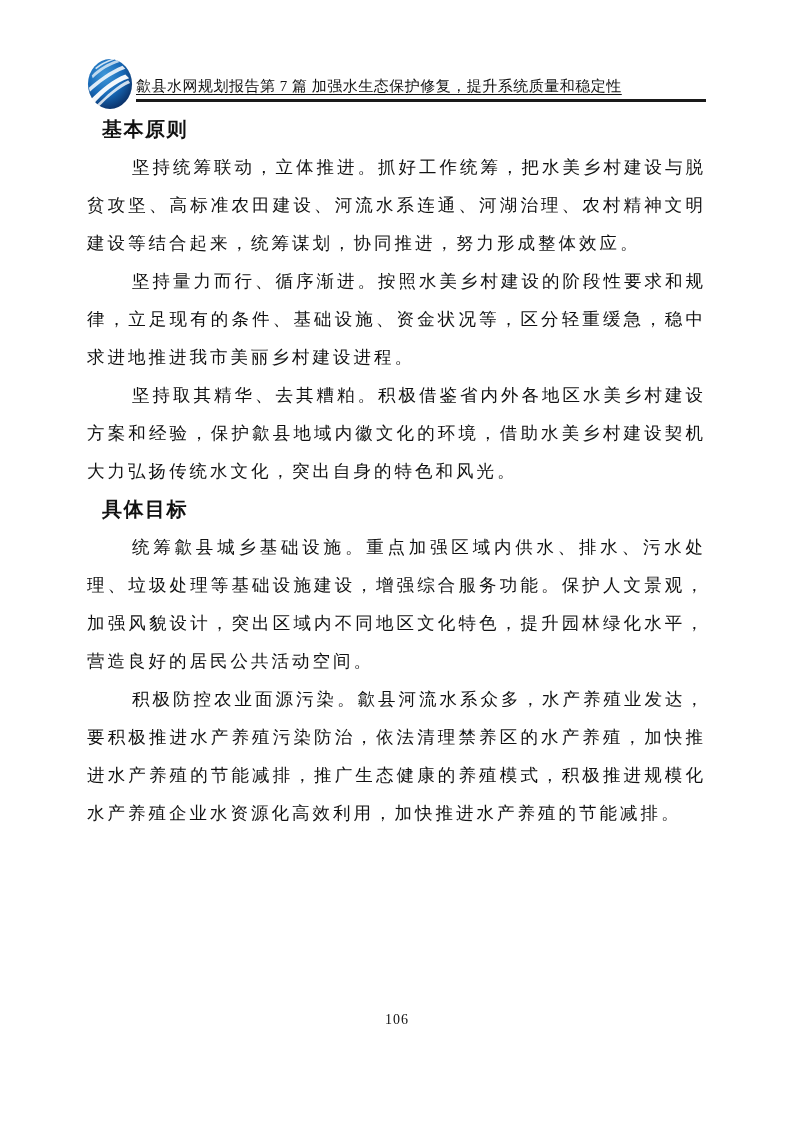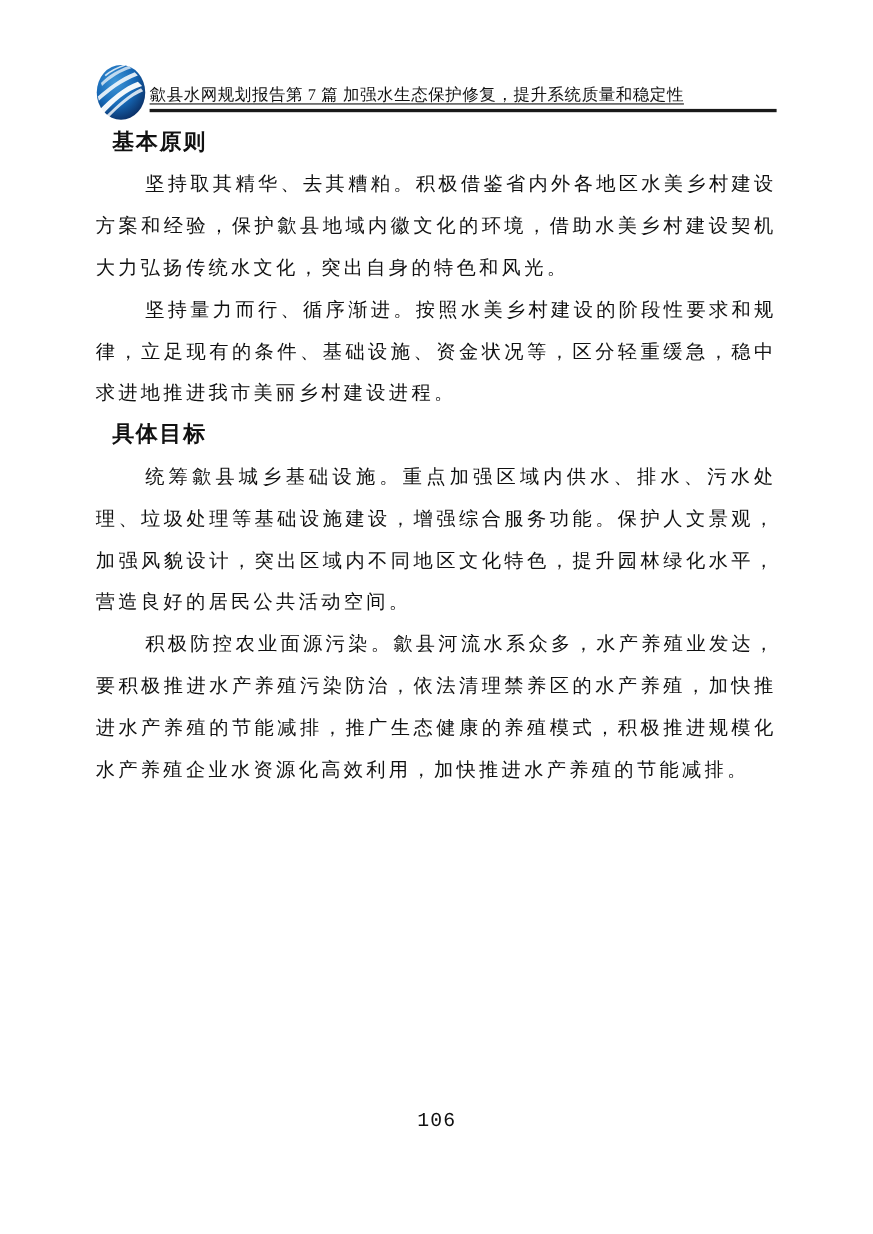--- a/index.html
+++ b/index.html
@@ -67,23 +67,22 @@
   .para-lead { font-weight: normal; }
   
   .page-footer {
     position: absolute;
     left: 0;
     right: 0;
     top: 1010px;
     text-align: center;
   }
   .page-number {
-    font-size: 18px;
+    font-size: 14px;
     letter-spacing: 1px;
-    font-family: Liberation Mono, monospace;
   }
 </style>
 </head>
 <body>
 
 <div class="page">
 
   <header class="header">
     <div class="logo">
       <svg viewBox="0 0 48 56" xmlns="http://www.w3.org/2000/svg" aria-hidden="true">
@@ -105,24 +104,25 @@
     </div>
     <div class="header-title-wrap">
       <span class="header-title">歙县水网规划报告第 7 篇 加强水生态保护修复，提升系统质量和稳定性</span>
     </div>
   </header>
 
   <main class="doc-main">
 
     <h2 class="sec-heading">基本原则</h2>
 
+    <p class="body-para"><span class="para-lead"></span><span class="para-text">坚持统筹联动，立体推进。抓好工作统筹，把水美乡村建设与脱贫攻坚、高标准农田建设、河流水系连通、河湖治理、农村精神文明建设等结合起来，统筹谋划，协同推进，努力形成整体效应。</span></p>
+
+    <p class="body-para"><span class="para-lead"></span><span class="para-text">坚持量力而行、循序渐进。按照水美乡村建设的阶段性要求和规律，立足现有的条件、基础设施、资金状况等，区分轻重缓急，稳中求进地推进我市美丽乡村建设进程。</span></p>
 
     <p class="body-para"><span class="para-lead"></span><span class="para-text">坚持取其精华、去其糟粕。积极借鉴省内外各地区水美乡村建设方案和经验，保护歙县地域内徽文化的环境，借助水美乡村建设契机大力弘扬传统水文化，突出自身的特色和风光。</span></p>
-
-    <p class="body-para"><span class="para-lead"></span><span class="para-text">坚持量力而行、循序渐进。按照水美乡村建设的阶段性要求和规律，立足现有的条件、基础设施、资金状况等，区分轻重缓急，稳中求进地推进我市美丽乡村建设进程。</span></p>
 
     <h2 class="sec-heading">具体目标</h2>
 
     <p class="body-para"><span class="para-lead">统筹歙县城乡基础设施。</span><span class="para-text">重点加强区域内供水、排水、污水处理、垃圾处理等基础设施建设，增强综合服务功能。保护人文景观，加强风貌设计，突出区域内不同地区文化特色，提升园林绿化水平，营造良好的居民公共活动空间。</span></p>
 
 
     <p class="body-para"><span class="para-lead">积极防控农业面源污染。</span><span class="para-text">歙县河流水系众多，水产养殖业发达，要积极推进水产养殖污染防治，依法清理禁养区的水产养殖，加快推进水产养殖的节能减排，推广生态健康的养殖模式，积极推进规模化水产养殖企业水资源化高效利用，加快推进水产养殖的节能减排。</span></p>
 
   </main>
 

